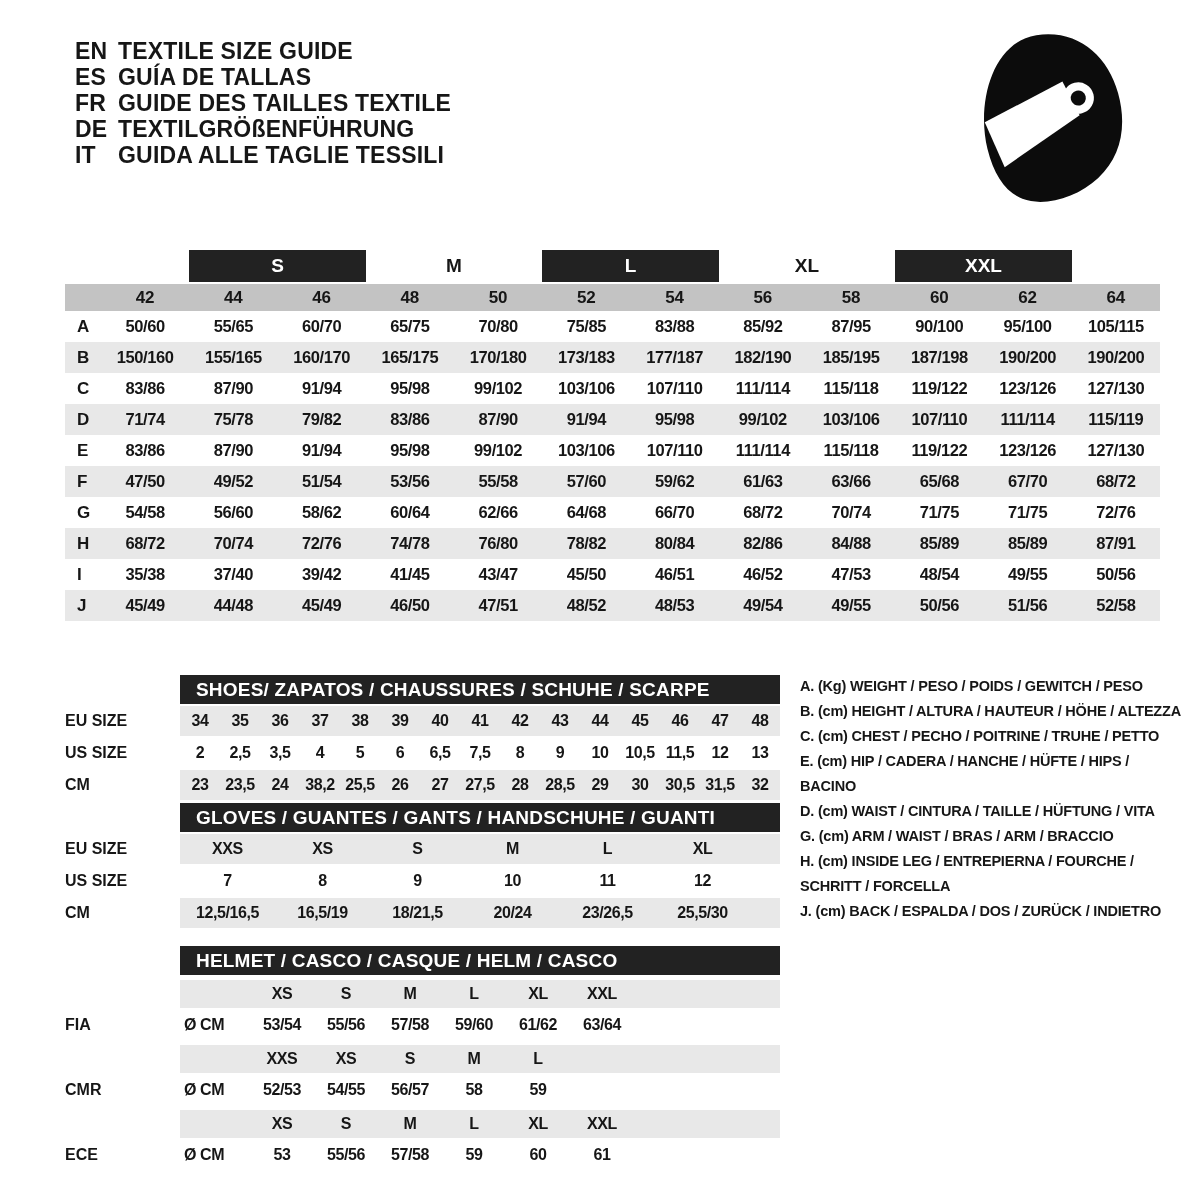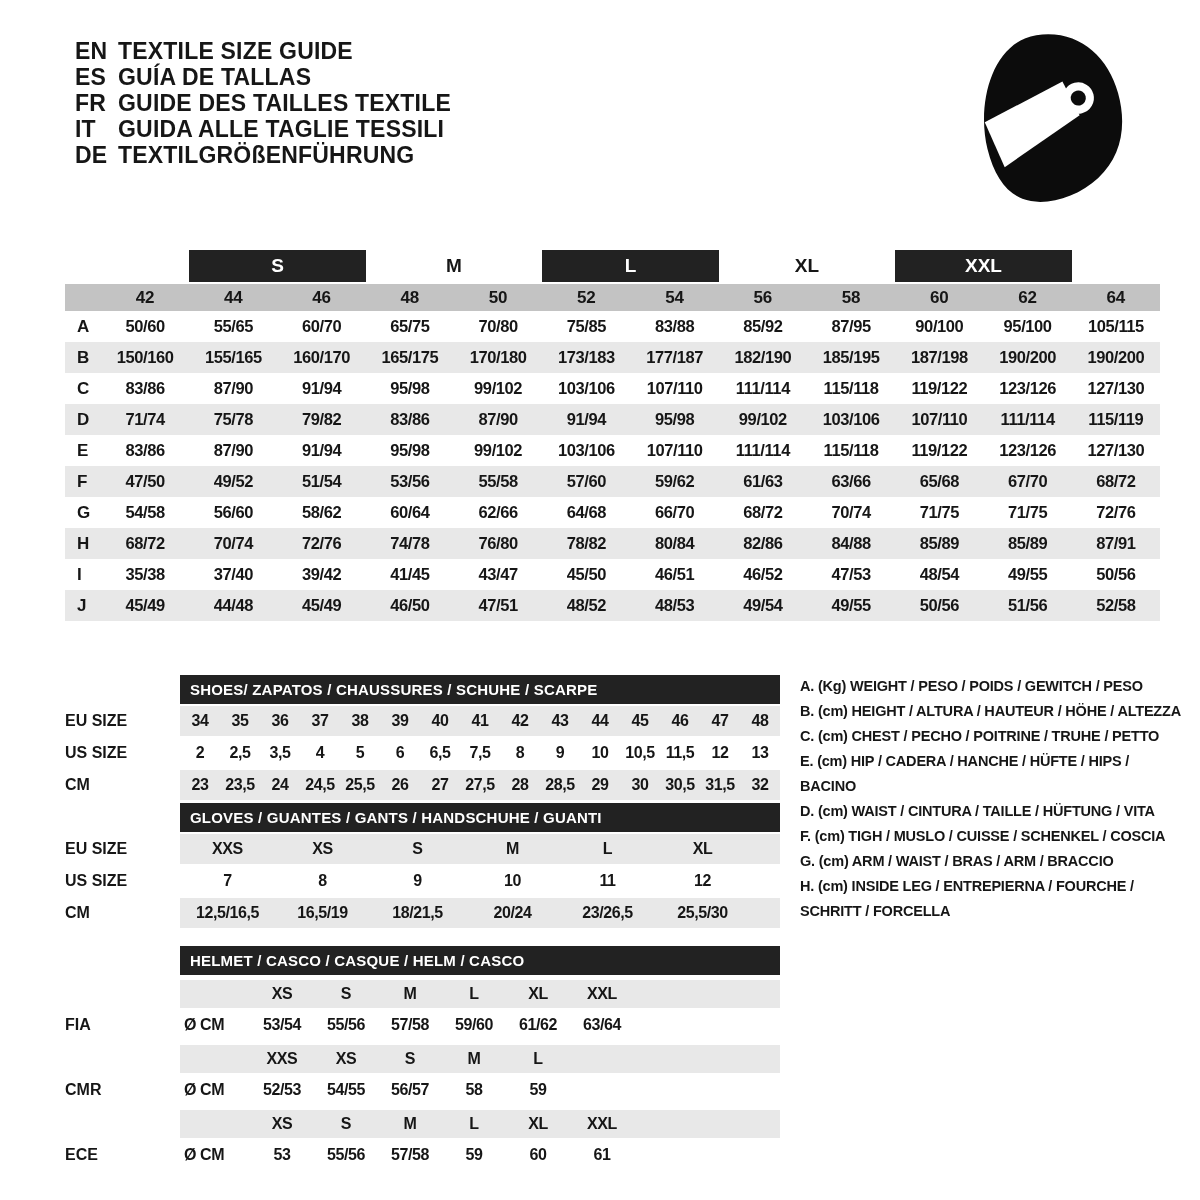--- a/index.html
+++ b/index.html
@@ -33,21 +33,21 @@
   .srow{display:grid;grid-template-columns:36px repeat(12,1fr);height:31px;align-items:center;}
   .srow.shaded{background:var(--row-stripe);}
   .srow .rlabel{font-weight:bold;font-size:17px;padding-left:12px;}
   .srow .cell{text-align:center;font-weight:bold;font-size:16.5px;letter-spacing:-0.4px;white-space:nowrap;}
 
   
   .sub-table{position:absolute;left:65px;width:715px;}
   #shoes{top:675px;}
   #gloves{top:803px;}
   #helmet{top:946px;}
-  .tbar{margin-left:115px;height:29px;background:var(--bar-dark);color:#fff;display:flex;align-items:center;padding-left:10px;font-weight:bold;font-size:15px;letter-spacing:0.2px;}
+  .tbar{margin-left:115px;height:29px;background:var(--bar-dark);color:#fff;display:flex;align-items:center;padding-left:16px;font-weight:bold;font-size:19px;letter-spacing:0.2px;}
   .trow{display:flex;margin-top:2px;}
   .trow.tall{height:30px;}
   .tlabel{width:115px;font-weight:bold;font-size:16px;display:flex;align-items:center;}
   .tcells{flex:1;display:grid;align-items:center;min-height:30px;}
   .tcells.shaded{background:var(--row-stripe);}
   .shoes-cells{grid-template-columns:repeat(15,1fr);}
   .gloves-cells{grid-template-columns:repeat(6,95px) 1fr;}
   .helmet-cells{grid-template-columns:70px repeat(6,64px) 1fr;}
   .tcell{text-align:center;font-weight:bold;font-size:16px;letter-spacing:-0.4px;white-space:nowrap;}
   .tcell.unit{text-align:left;padding-left:4px;}
@@ -69,26 +69,26 @@
     </div>
     <div class="lang-row">
       <span class="lang-code">ES</span>
       <span class="lang-title">GUÍA DE TALLAS</span>
     </div>
     <div class="lang-row">
       <span class="lang-code">FR</span>
       <span class="lang-title">GUIDE DES TAILLES TEXTILE</span>
     </div>
     <div class="lang-row">
+      <span class="lang-code">DE</span>
+      <span class="lang-title">TEXTILGRÖßENFÜHRUNG</span>
+    </div>
+    <div class="lang-row">
       <span class="lang-code">IT</span>
       <span class="lang-title">GUIDA ALLE TAGLIE TESSILI</span>
-    </div>
-    <div class="lang-row">
-      <span class="lang-code">DE</span>
-      <span class="lang-title">TEXTILGRÖßENFÜHRUNG</span>
     </div>
   </div>
 
   <svg class="helmet-logo" viewBox="0 0 200 190" aria-hidden="true">
     <g transform="rotate(-14 100 95)">
       <path d="M104 6 C147 10 172 44 173 86 C174 122 160 152 131 168 C104 183 68 184 48 170 C32 158 25 138 25 110 C25 62 56 2 104 6 Z" fill="#0c0c0c"></path>
       <path d="M29 82 L119 60 L128 99 L38 133 Z" fill="#ffffff"></path>
       <circle cx="131" cy="81" r="16.5" fill="#ffffff"></circle>
       <circle cx="131" cy="81" r="8" fill="#0c0c0c"></circle>
     </g>
@@ -313,21 +313,21 @@
             <div class="tcell">12</div>
             <div class="tcell">13</div>
           </div>
         </div>
         <div class="trow tall">
           <div class="tlabel">CM</div>
           <div class="tcells shoes-cells shaded">
             <div class="tcell">23</div>
             <div class="tcell">23,5</div>
             <div class="tcell">24</div>
-            <div class="tcell">24,5</div>
+            <div class="tcell">38,2</div>
             <div class="tcell">25,5</div>
             <div class="tcell">26</div>
             <div class="tcell">27</div>
             <div class="tcell">27,5</div>
             <div class="tcell">28</div>
             <div class="tcell">28,5</div>
             <div class="tcell">29</div>
             <div class="tcell">30</div>
             <div class="tcell">30,5</div>
             <div class="tcell">31,5</div>
@@ -451,18 +451,18 @@
         </div>
       </div>
   </div>
 
   <div class="legend">
     <div class="legend-item">A. (Kg) WEIGHT / PESO / POIDS / GEWITCH / PESO</div>
     <div class="legend-item">B. (cm) HEIGHT / ALTURA / HAUTEUR / HÖHE / ALTEZZA</div>
     <div class="legend-item">C. (cm) CHEST / PECHO / POITRINE / TRUHE / PETTO</div>
     <div class="legend-item">E. (cm) HIP / CADERA / HANCHE / HÜFTE / HIPS / BACINO</div>
     <div class="legend-item">D. (cm) WAIST / CINTURA / TAILLE / HÜFTUNG / VITA</div>
-    <div class="legend-item">F. (cm) TIGH / MUSLO / CUISSE / SCHENKEL / COSCIA</div>
     <div class="legend-item">G. (cm) ARM / WAIST / BRAS / ARM / BRACCIO</div>
     <div class="legend-item">H. (cm) INSIDE LEG / ENTREPIERNA / FOURCHE / SCHRITT / FORCELLA</div>
+    <div class="legend-item">J. (cm) BACK / ESPALDA / DOS / ZURÜCK / INDIETRO</div>
   </div>
 
 </div>
 
 </body></html>

